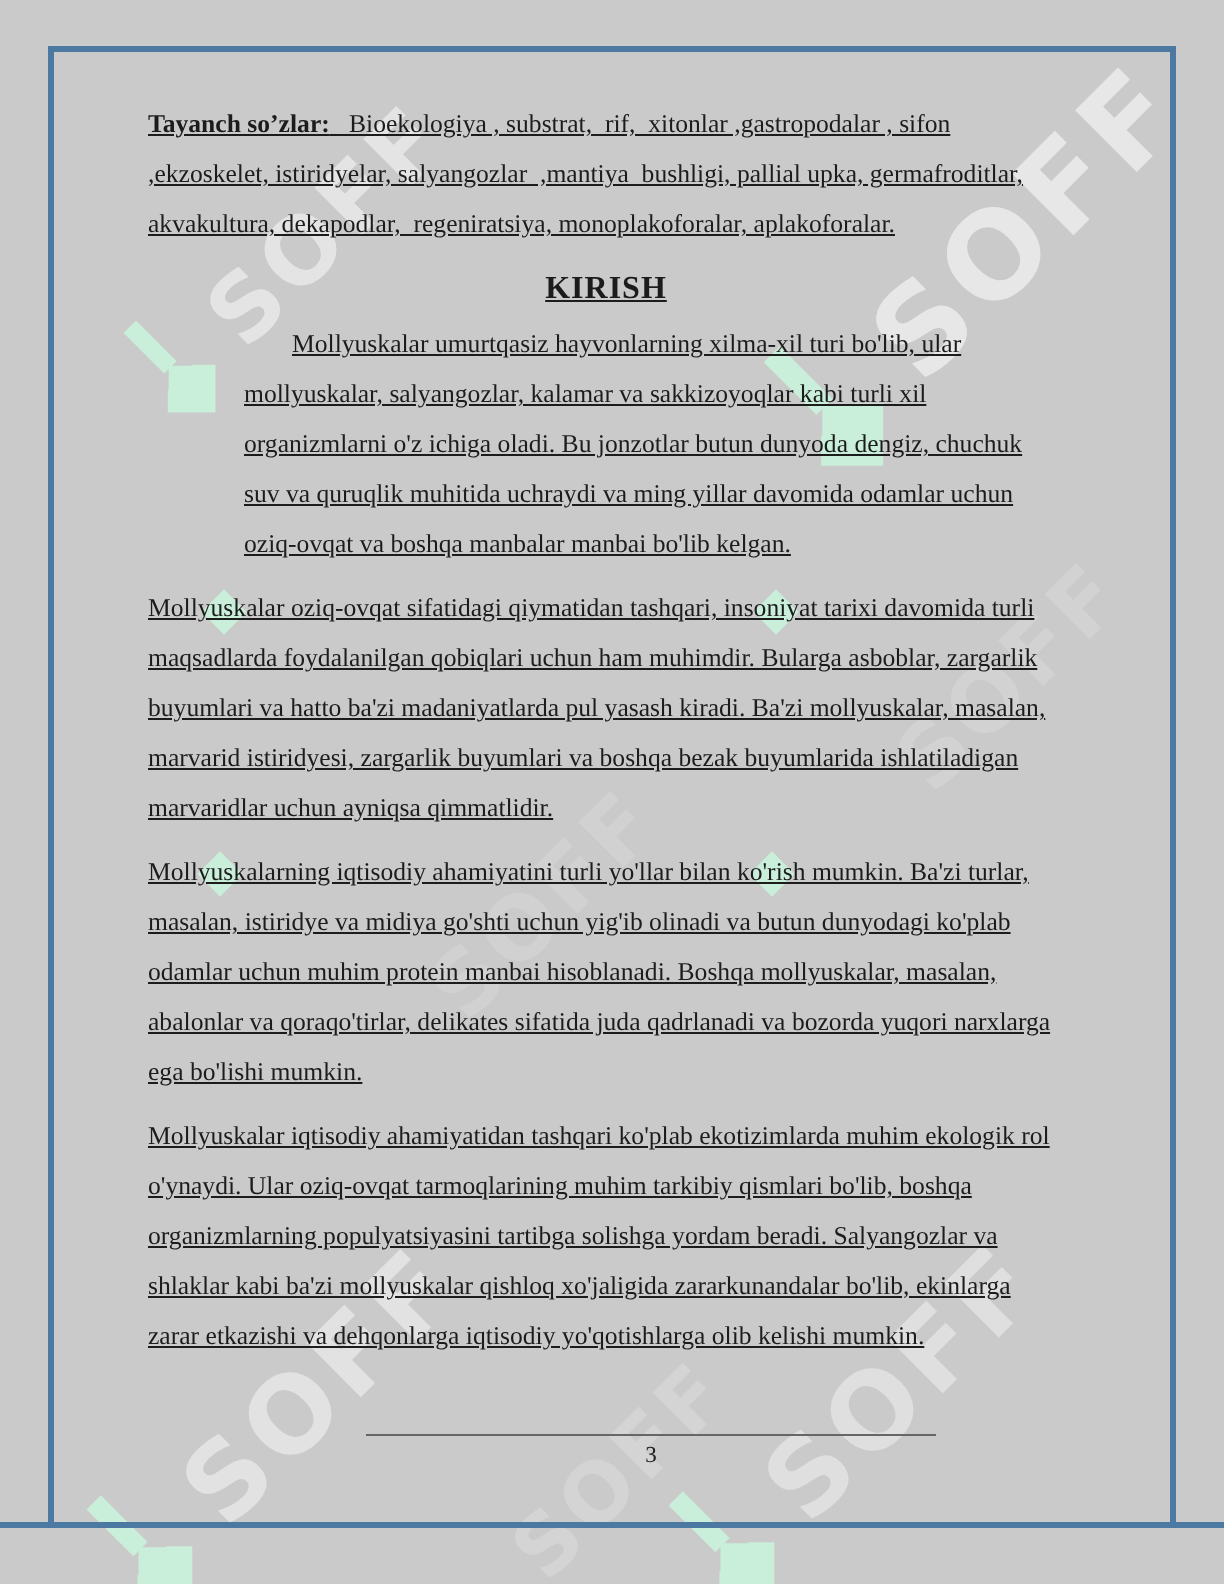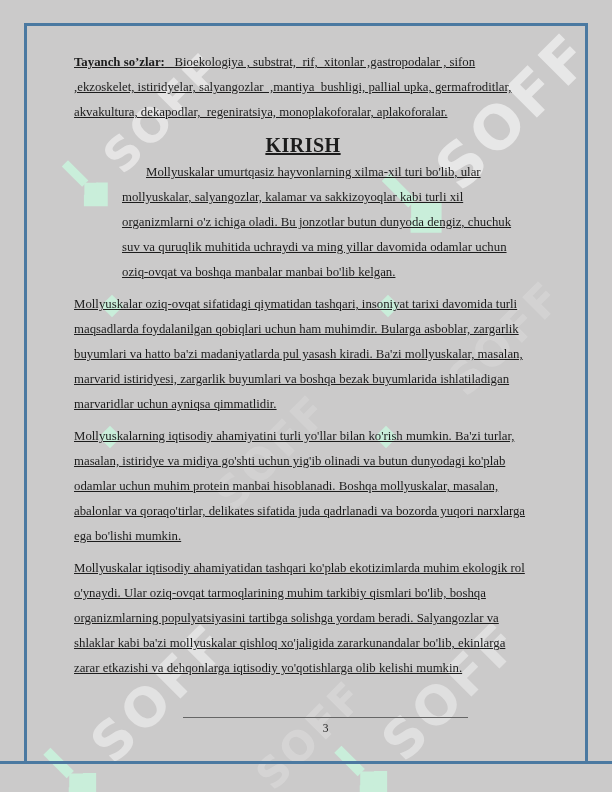--- a/index.html
+++ b/index.html
@@ -47,21 +47,21 @@
   .content{
     position:absolute;left:74px;top:50px;width:458px;
     z-index:2;
     font-size:12.8px;line-height:25px;
     text-align:left;
     text-decoration:underline;
   }
   .content p{margin:0 0 7px 0;}
   .kw-label{font-weight:bold;}
   h1.kirish{
-    font-size:20px;line-height:22px;
+    font-size:16px;line-height:22px;
     text-align:center;
     margin:9px 0 4px 0;
     letter-spacing:.5px;
   }
   p.indent{text-indent:24px;margin-left:48px;}
   
   .footer-rule{
     position:absolute;left:183px;top:717px;width:285px;
     border-top:1px solid var(--footer-rule,#666666);
     z-index:2;

